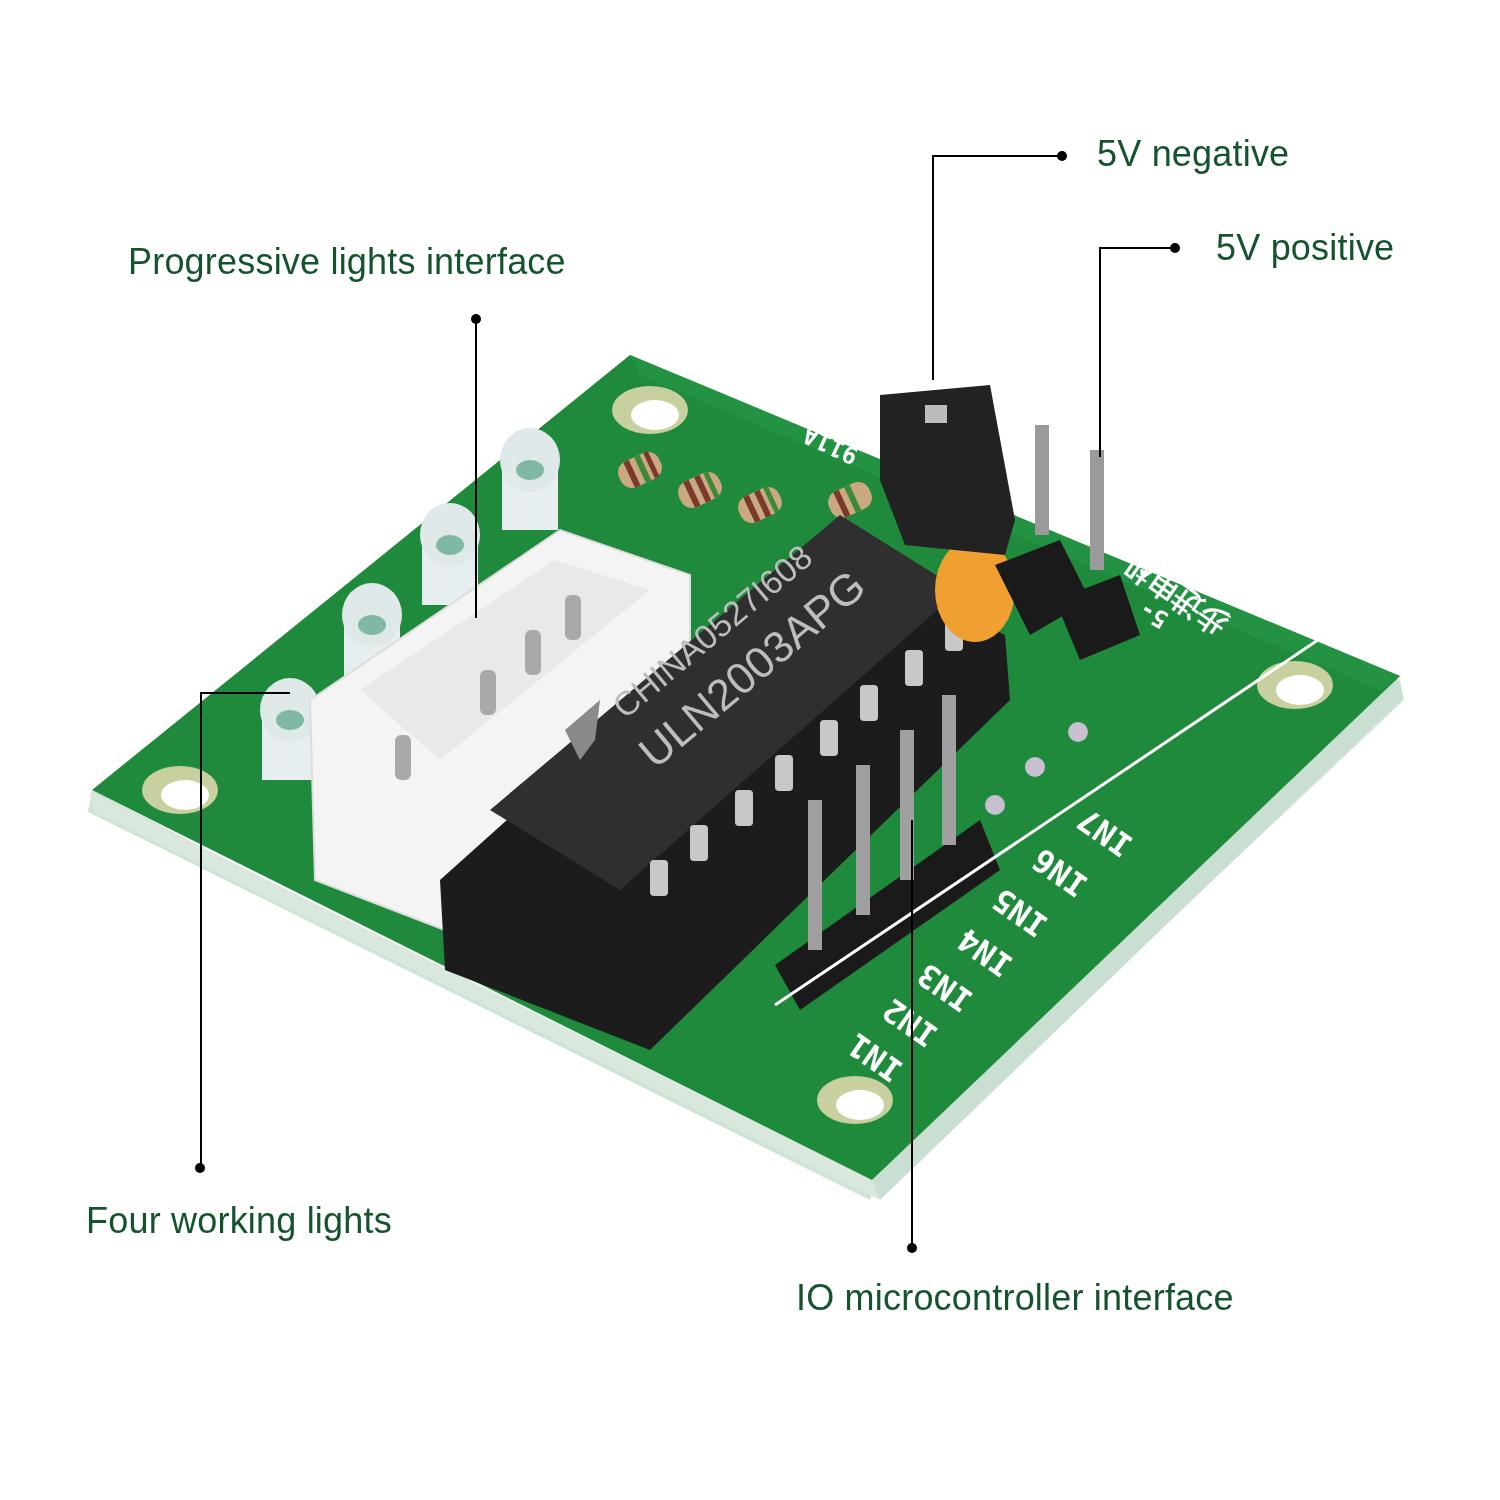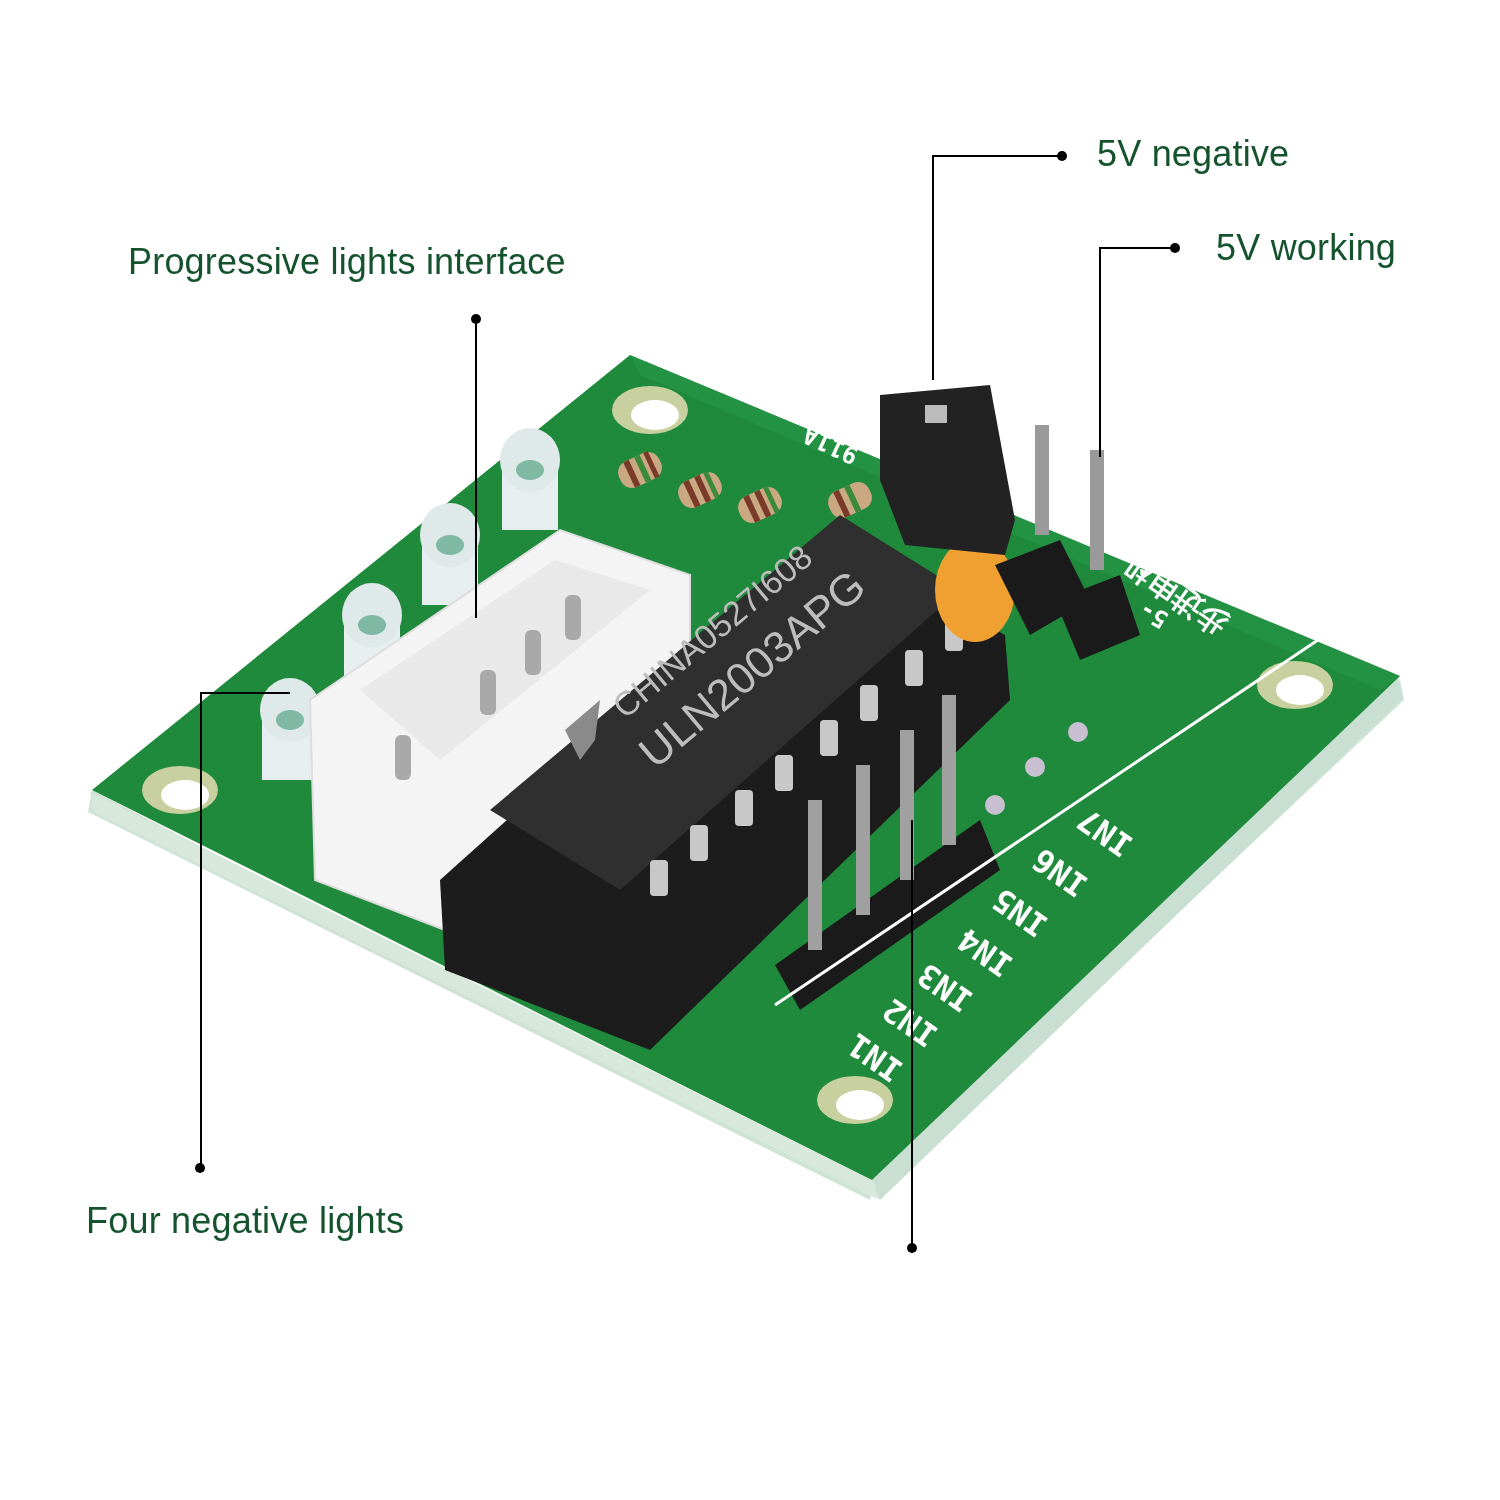--- a/index.html
+++ b/index.html
@@ -150,27 +150,28 @@
   </svg>
 
   <div class="hline" style="left:932px; top:155px; width:130px;"></div>
   <div class="vline" style="left:932px; top:155px; height:225px;"></div>
   <div class="dot" style="left:1057px; top:151px;"></div>
   <div class="label" style="left:1097px; top:136px;">5V negative</div>
 
   <div class="hline" style="left:1099px; top:247px; width:75px;"></div>
   <div class="vline" style="left:1099px; top:247px; height:210px;"></div>
   <div class="dot" style="left:1170px; top:243px;"></div>
-  <div class="label" style="left:1216px; top:230px;">5V working</div>
+  <div class="label" style="left:1216px; top:230px;">5V positive</div>
 
   <div class="label" style="left:128px; top:244px;">Progressive lights interface</div>
   <div class="dot" style="left:471px; top:314px;"></div>
   <div class="vline" style="left:475px; top:318px; height:300px;"></div>
 
   <div class="hline" style="left:200px; top:692px; width:90px;"></div>
   <div class="vline" style="left:200px; top:692px; height:475px;"></div>
   <div class="dot" style="left:195px; top:1163px;"></div>
-  <div class="label" style="left:86px; top:1203px;">Four negative lights</div>
+  <div class="label" style="left:86px; top:1203px;">Four working lights</div>
 
   <div class="vline" style="left:911px; top:820px; height:425px;"></div>
   <div class="dot" style="left:907px; top:1243px;"></div>
+  <div class="label" style="left:796px; top:1280px;">IO microcontroller interface</div>
 
 </div>
 
 </body></html>

